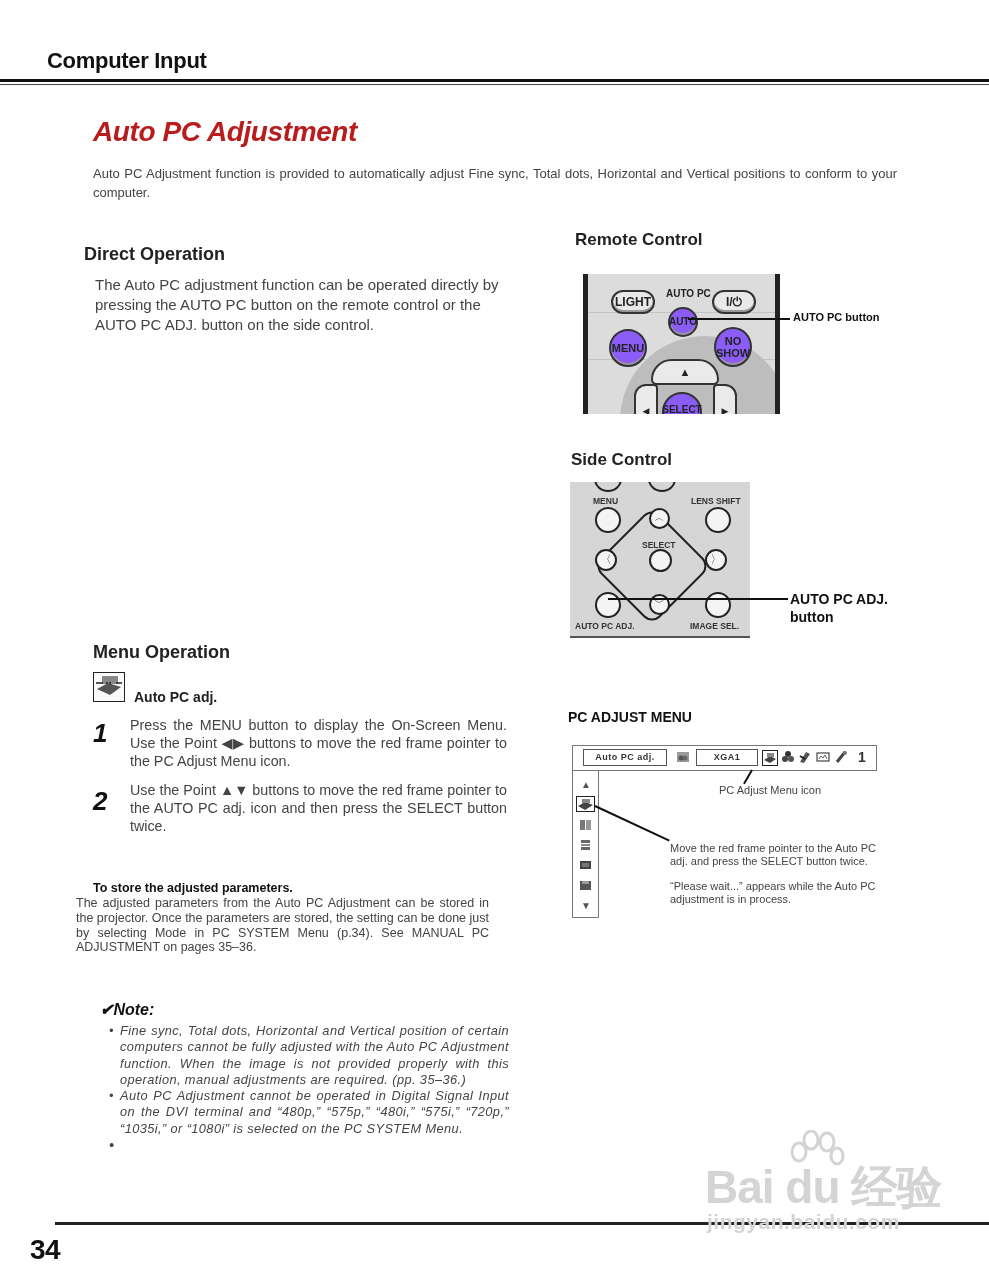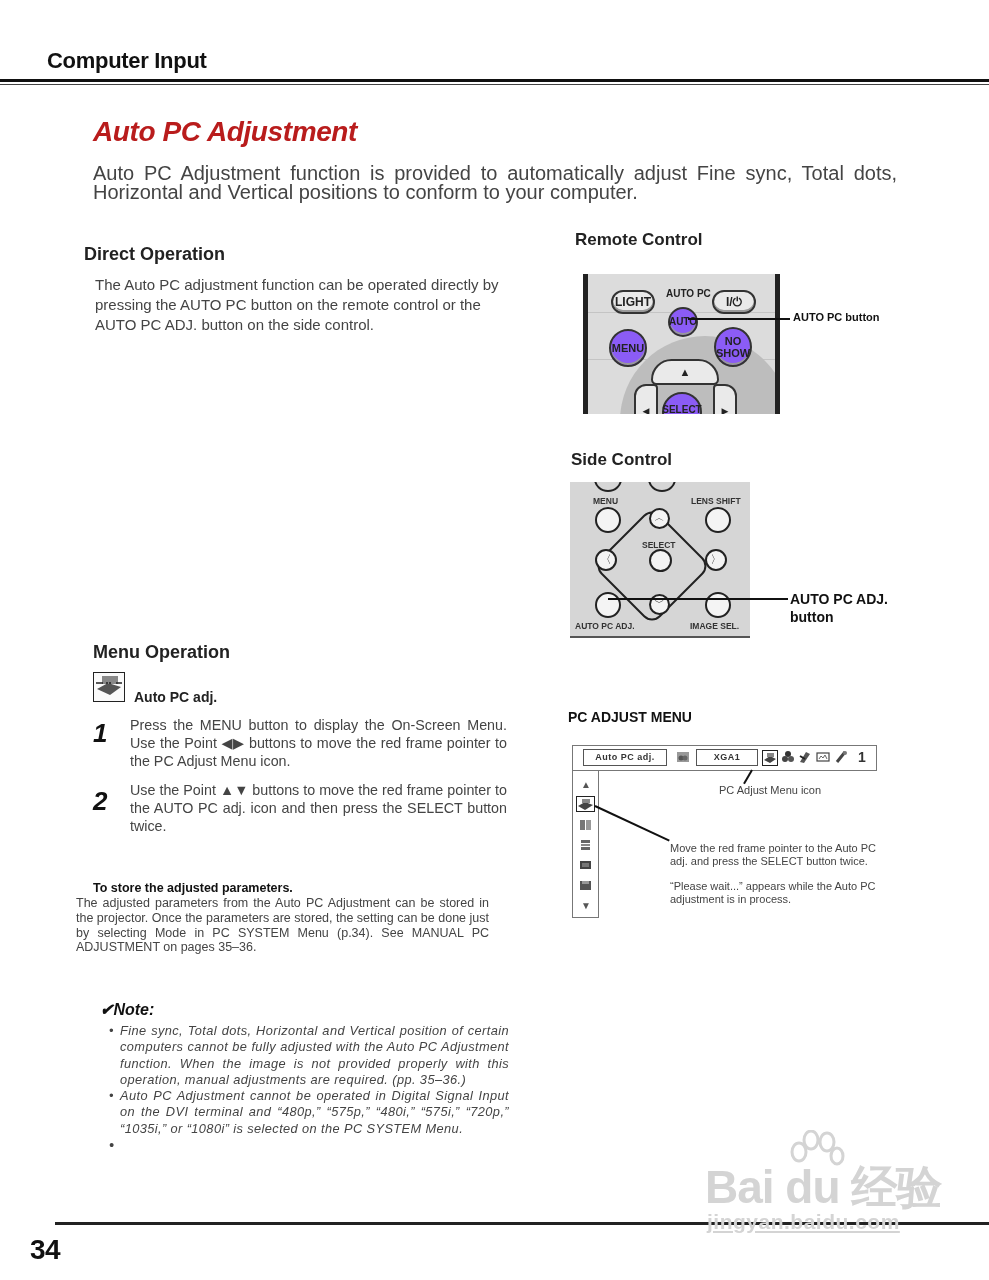--- a/index.html
+++ b/index.html
@@ -2,21 +2,21 @@
 <html><head>
 <meta charset="utf-8">
 <style>
   html, body { margin:0; padding:0; background:#ffffff; }
   body { width:989px; height:1280px; position:relative; overflow:hidden; font-family:"Liberation Sans", sans-serif; color:#333; }
   .abs { position:absolute; }
   .chapter { left:47px; top:48px; font-size:22px; font-weight:bold; color:#111; letter-spacing:-0.3px; }
   .rule-top-thick { left:0; top:79px; width:989px; height:3px; background:#111; }
   .rule-top-thin { left:0; top:84px; width:989px; height:1px; background:#444; }
   .section-title { left:93px; top:116px; font-size:28px; font-weight:bold; font-style:italic; color:#b91c1c; letter-spacing:-0.4px; }
-  .intro { left:93px; top:164px; width:804px; font-size:20px; line-height:19px; color:#444; text-align:justify; }
+  .intro { left:93px; top:164px; width:804px; font-size:13px; line-height:19px; color:#444; text-align:justify; }
   .h2 { font-size:18px; font-weight:bold; color:#222; }
   .body-text { font-size:15px; line-height:20px; color:#444; }
   .direct-title { left:84px; top:244px; }
   .direct-text { left:95px; top:275px; width:410px; }
   .remote-title { left:575px; top:230px; font-size:17px; }
   .side-title { left:571px; top:450px; font-size:17px; }
   .menuop-title { left:93px; top:642px; }
   .remote-img { left:583px; top:274px; width:197px; height:140px; background:#dcdcdc; overflow:hidden; border-left:5px solid #222; border-right:5px solid #222; box-sizing:border-box; }
   .pill { position:absolute; background:#e9e9e9; border:2px solid #333; border-radius:12px; font-size:12px; font-weight:bold; color:#222; text-align:center; box-shadow:inset 0 -2px 0 #999; }
   .round { position:absolute; background:#8b5cf6; border:2px solid #333; border-radius:50%; font-size:11px; font-weight:bold; color:#222; text-align:center; box-shadow:inset 0 -2px 0 #999; line-height:12px; display:flex; align-items:center; justify-content:center; }
@@ -41,21 +41,21 @@
   .menubar { left:572px; top:745px; width:303px; height:24px; border:1px solid #777; background:#fff; }
   .menubox { position:absolute; top:3px; height:15px; border:1px solid #555; font-size:9px; font-weight:bold; color:#333; text-align:center; line-height:15px; letter-spacing:0.5px; }
   .micon { position:absolute; top:4px; width:14px; height:14px; }
   .sidecol { left:572px; top:770px; width:25px; height:146px; border:1px solid #777; background:#fff; }
   .scol-icon { position:absolute; left:6px; width:13px; height:12px; }
   .pc-caption { font-size:11px; line-height:13px; color:#444; }
   .footer-rule { left:55px; top:1222px; width:934px; height:3px; background:#222; }
   .page-num { left:30px; top:1234px; font-size:28px; font-weight:bold; color:#111; letter-spacing:-0.5px; }
   .watermark { left:705px; top:1130px; width:240px; height:105px; color:#cfcfcf; }
   .wm-main { position:absolute; left:0; top:27px; font-size:46px; font-weight:bold; letter-spacing:-1px; color:#d4d4d4; }
-  .wm-sub { position:absolute; left:2px; top:80px; font-size:21px; font-weight:bold; color:#d4d4d4; letter-spacing:0.5px;text-decoration:underline; }
+  .wm-sub { position:absolute; left:2px; top:80px; font-size:21px; font-weight:bold; color:#d4d4d4; letter-spacing:0.5px; }
 </style>
 </head>
 <body>
 
 <div class="abs chapter">Computer Input</div>
 <div class="abs rule-top-thick"></div>
 <div class="abs rule-top-thin"></div>
 
 <div class="abs section-title">Auto PC Adjustment</div>
 <div class="abs intro">Auto PC Adjustment function is provided to automatically adjust Fine sync, Total dots, Horizontal and Vertical positions to conform to your computer.</div>

